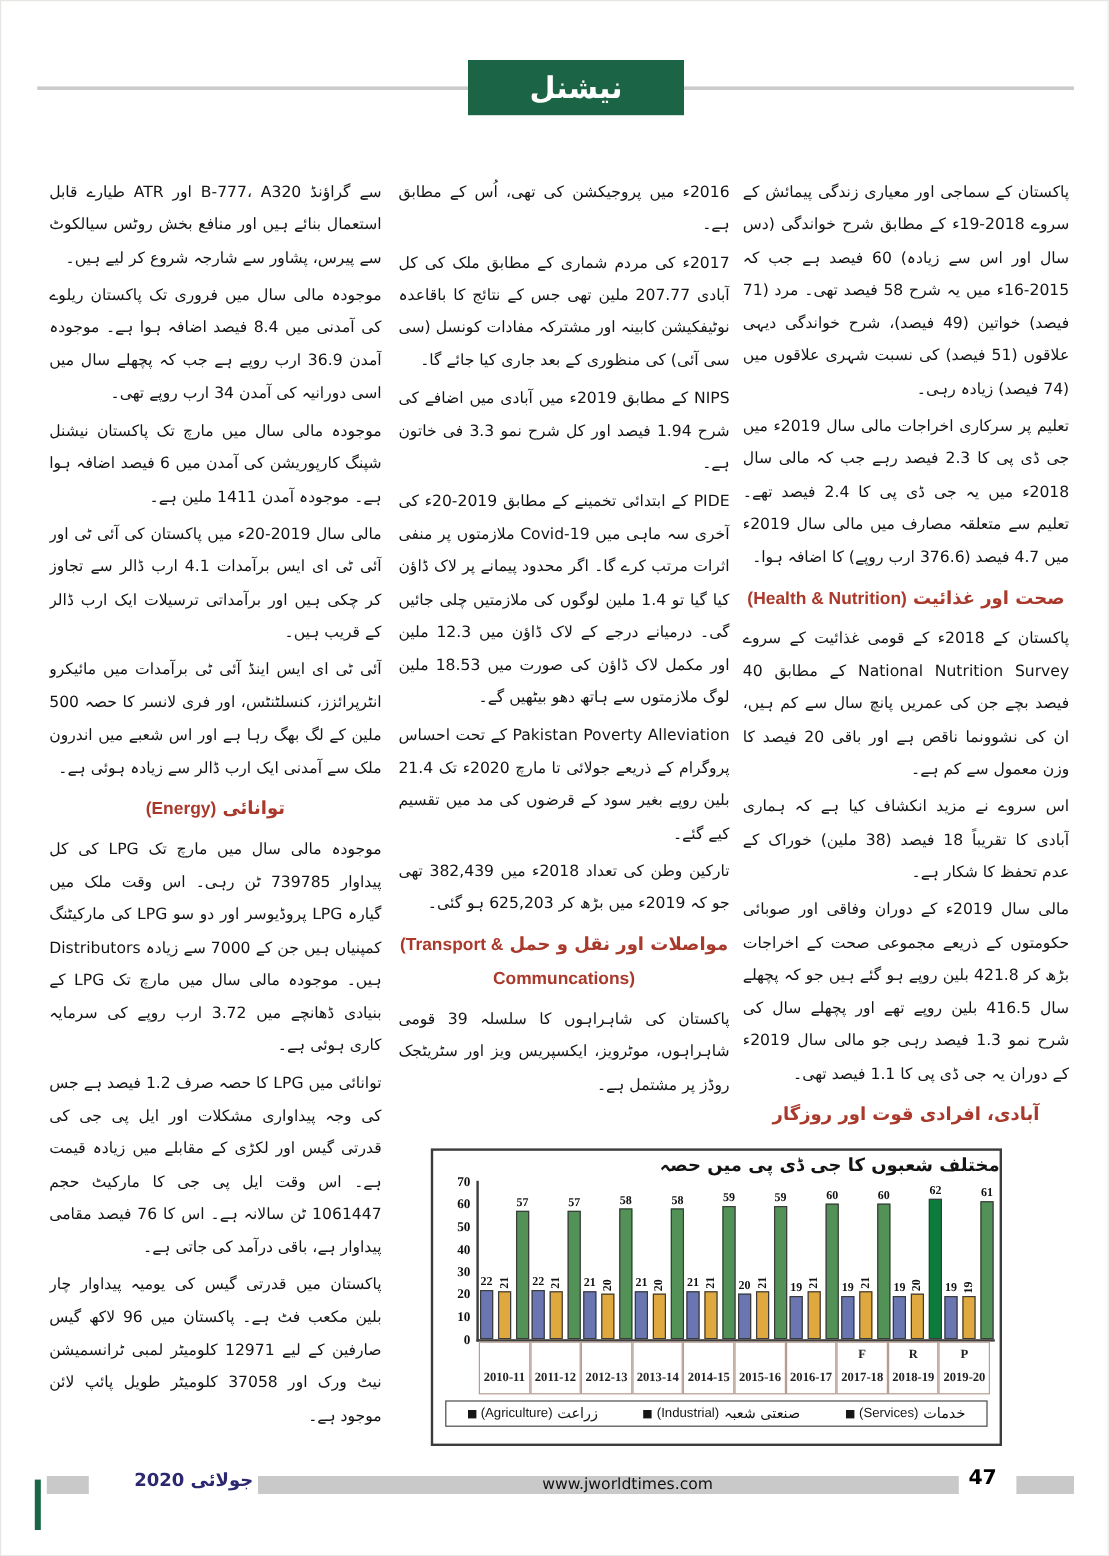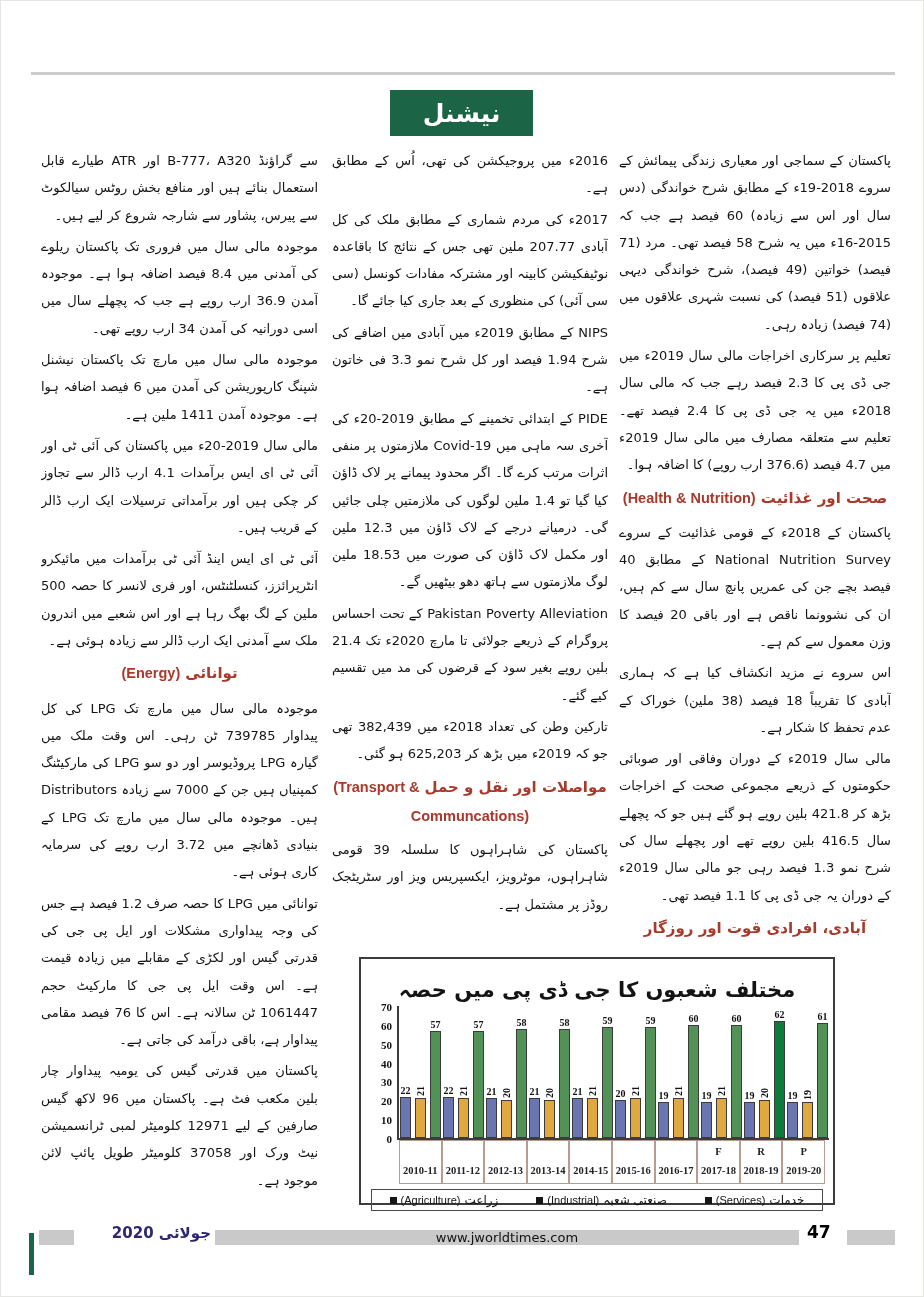--- a/index.html
+++ b/index.html
@@ -2,38 +2,38 @@
 <html lang="ur"><head>
 <meta charset="utf-8">
 <style>
   html,body{margin:0;padding:0;background:#fff;}
   .page{position:relative;width:924px;height:1297px;background:#ffffff;
         border:1px solid #e6e6e2;box-sizing:border-box;overflow:hidden;
         font-family:"DejaVu Sans","Liberation Sans",sans-serif;color:#141414;}
 
   
   .header-line{position:absolute;top:71px;left:30px;width:864px;height:3px;background:#cccccc;}
-  .header-box{position:absolute;top:49px;left:389px;width:143px;height:46px;background:#1b6446;
+  .header-box{position:absolute;top:49px;left:389px;width:180px;height:46px;background:#1b6446;
               display:flex;align-items:center;justify-content:center;
-              color:#ffffff;font-size:25px;font-weight:bold;direction:rtl;margin-top:40px;}
+              color:#ffffff;font-size:25px;font-weight:bold;direction:rtl;}
 
   
   .col{position:absolute;direction:rtl;text-align:justify;font-size:13px;line-height:2.1;overflow:hidden;}
   .col p{margin:0 0 4px 0;}
   .col .heading{color:#a8392b;font-weight:bold;text-align:center;font-size:14.5px;line-height:1.95;margin:5px 0 6px 0;}
   .col .heading .hur{font-size:15px;}
   .col .heading .hen{font-family:"Liberation Sans",sans-serif;direction:ltr;unicode-bidi:embed;}
   .col-right{top:146px;left:618px;width:272px;height:800px;}
   .col-middle{top:146px;left:331px;width:276px;height:802px;}
   .col-left{top:146px;left:40px;width:277px;height:1076px;}
 
   
   .chart{position:absolute;left:358px;top:956px;width:476px;height:248px;border:2px solid #3c3c3c;
          background:#ffffff;box-sizing:border-box;}
-  .chart-title{text-align:center;direction:rtl;font-weight:bold;font-size:21px;margin-top:19px;}
+  .chart-title{text-align:right;direction:rtl;font-weight:bold;font-size:15px;margin-top:3px;}
   .chart-main{display:flex;margin:4px 8px 0 6px;}
   .chart-yaxis{position:relative;width:30px;height:132px;flex:none;}
   .ytick{position:absolute;right:5px;font:bold 11px "Liberation Serif",serif;color:#111;}
   .chart-plot{flex:1;height:132px;display:flex;align-items:stretch;
               border-left:2px solid #3c3c3c;border-bottom:2px solid #3c3c3c;box-sizing:content-box;}
   .bar-group{flex:1;display:flex;align-items:flex-end;justify-content:center;gap:2px;}
   .bar-wrap{display:flex;flex-direction:column;align-items:center;justify-content:flex-end;width:13px;height:100%;}
   .bar{width:11px;border:1px solid #3b3b3b;box-sizing:border-box;}
   .vlab{font:bold 10px "Liberation Serif",serif;color:#111;margin-bottom:1px;white-space:nowrap;}
   .vlab.rot{writing-mode:vertical-rl;transform:rotate(180deg);margin-bottom:2px;}
@@ -50,21 +50,21 @@
   .legend-ur{font-size:12px;}
 
   
   .f-strip{position:absolute;top:1229px;height:15px;background:#c9c9c9;}
   .f-strip.s1{left:38px;width:35px;}
   .f-strip.s2{left:214px;width:584px;}
   .f-strip.s3{left:846px;width:48px;}
   .f-issue{position:absolute;top:1223px;left:78px;width:132px;text-align:right;
            color:#2c2870;font-weight:bold;font-size:15px;direction:rtl;}
   .f-site{position:absolute;top:1229px;left:214px;width:584px;height:15px;line-height:15px;
-          text-align:center;font-size:13px;color:#101010;}
+          text-align:center;font-size:13px;color:#101010;padding-left:16px;}
   .f-page{position:absolute;top:1221px;left:806px;font-weight:bold;font-size:17px;color:#000;}
   .corner-mark{position:absolute;left:28px;top:1232px;width:5px;height:42px;background:#1b6446;}
 </style>
 </head>
 <body>
 
 <div class="page">
 
   <div class="header-line"></div>
   <div class="header-box">

